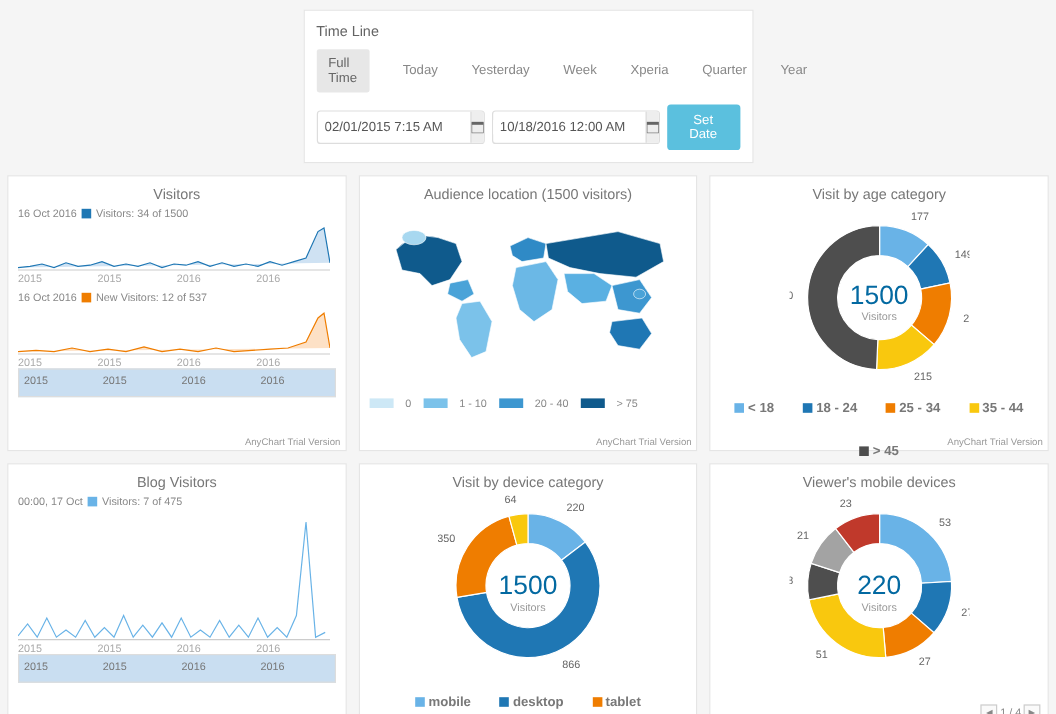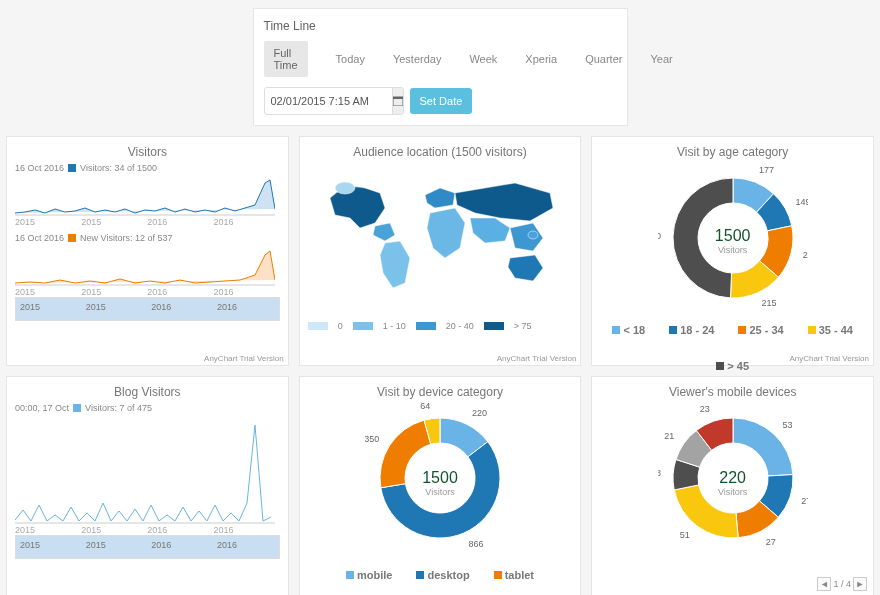--- a/index.html
+++ b/index.html
@@ -20,21 +20,21 @@
   .watermark{position:absolute;bottom:2px;right:4px;font-size:8px;color:#999}
   .mini-legend{display:flex;align-items:center;gap:4px;font-size:9px;color:#888;margin:2px 0}
   .lg{width:8px;height:8px;display:inline-block}
   svg{display:block}
   .yearband{position:relative;height:24px;background:#c9def1;border:1px solid #ddd;display:flex;font-size:9px;color:#777}
   .yearband span{flex:1;padding:4px}
   .yearlabels{display:flex;font-size:9px;color:#aaa}
   .yearlabels span{flex:1}
   .pie-wrap{display:flex;justify-content:center;position:relative}
   .pie-center{position:absolute;top:50%;left:50%;transform:translate(-50%,-50%);text-align:center}
-  .pie-center .num{font-size:16px;color:#14532d}
+  .pie-center .num{font-size:22px;color:#0369a1}
   .pie-center .lbl{font-size:9px;color:#999}
   .bottom-legend{display:flex;gap:24px;justify-content:center;flex-wrap:wrap;font-size:11px;color:#787878;margin-top:6px}
   .bottom-legend span{display:flex;align-items:center;gap:3px}
   .map-wrap{display:flex;justify-content:center;margin-top:4px}
   .gradbar{margin-top:8px;font-size:9px;color:#888;display:flex;align-items:center;gap:10px}
   .grad{width:20px;height:8px;display:inline-block}
   .pager{position:absolute;bottom:14px;right:6px;font-size:9px;color:#888;display:flex;align-items:center;gap:2px}
   .pgbtn{border:1px solid #ccc;width:14px;height:14px;display:flex;align-items:center;justify-content:center;background:#fafafa}
 </style>
 </head>
@@ -47,20 +47,29 @@
     <div class="tab">Today</div>
     <div class="tab">Yesterday</div>
     <div class="tab">Week</div>
     <div class="tab">Xperia</div>
     <div class="tab">Quarter</div>
     <div class="tab">Year</div>
   </div>
   <div class="date-row">
     <div class="date-in">
       <input value="02/01/2015 7:15 AM" style="">
+      <div class="cal">
+        <svg width="10" height="10" viewBox="0 0 10 10">
+            <rect x="0" y="1" width="10" height="9" fill="none" stroke="#666"></rect>
+            <rect x="0" y="1" width="10" height="2" fill="#666"></rect>
+          </svg>
+      </div>
+    </div>
+    <div class="date-in">
+      <input value="10/18/2016 12:00 AM" style="">
       <div class="cal">
         <svg width="10" height="10" viewBox="0 0 10 10">
             <rect x="0" y="1" width="10" height="9" fill="none" stroke="#666"></rect>
             <rect x="0" y="1" width="10" height="2" fill="#666"></rect>
           </svg>
       </div>
     </div>
     <button class="set-btn">Set Date</button>
   </div>
 </div>

